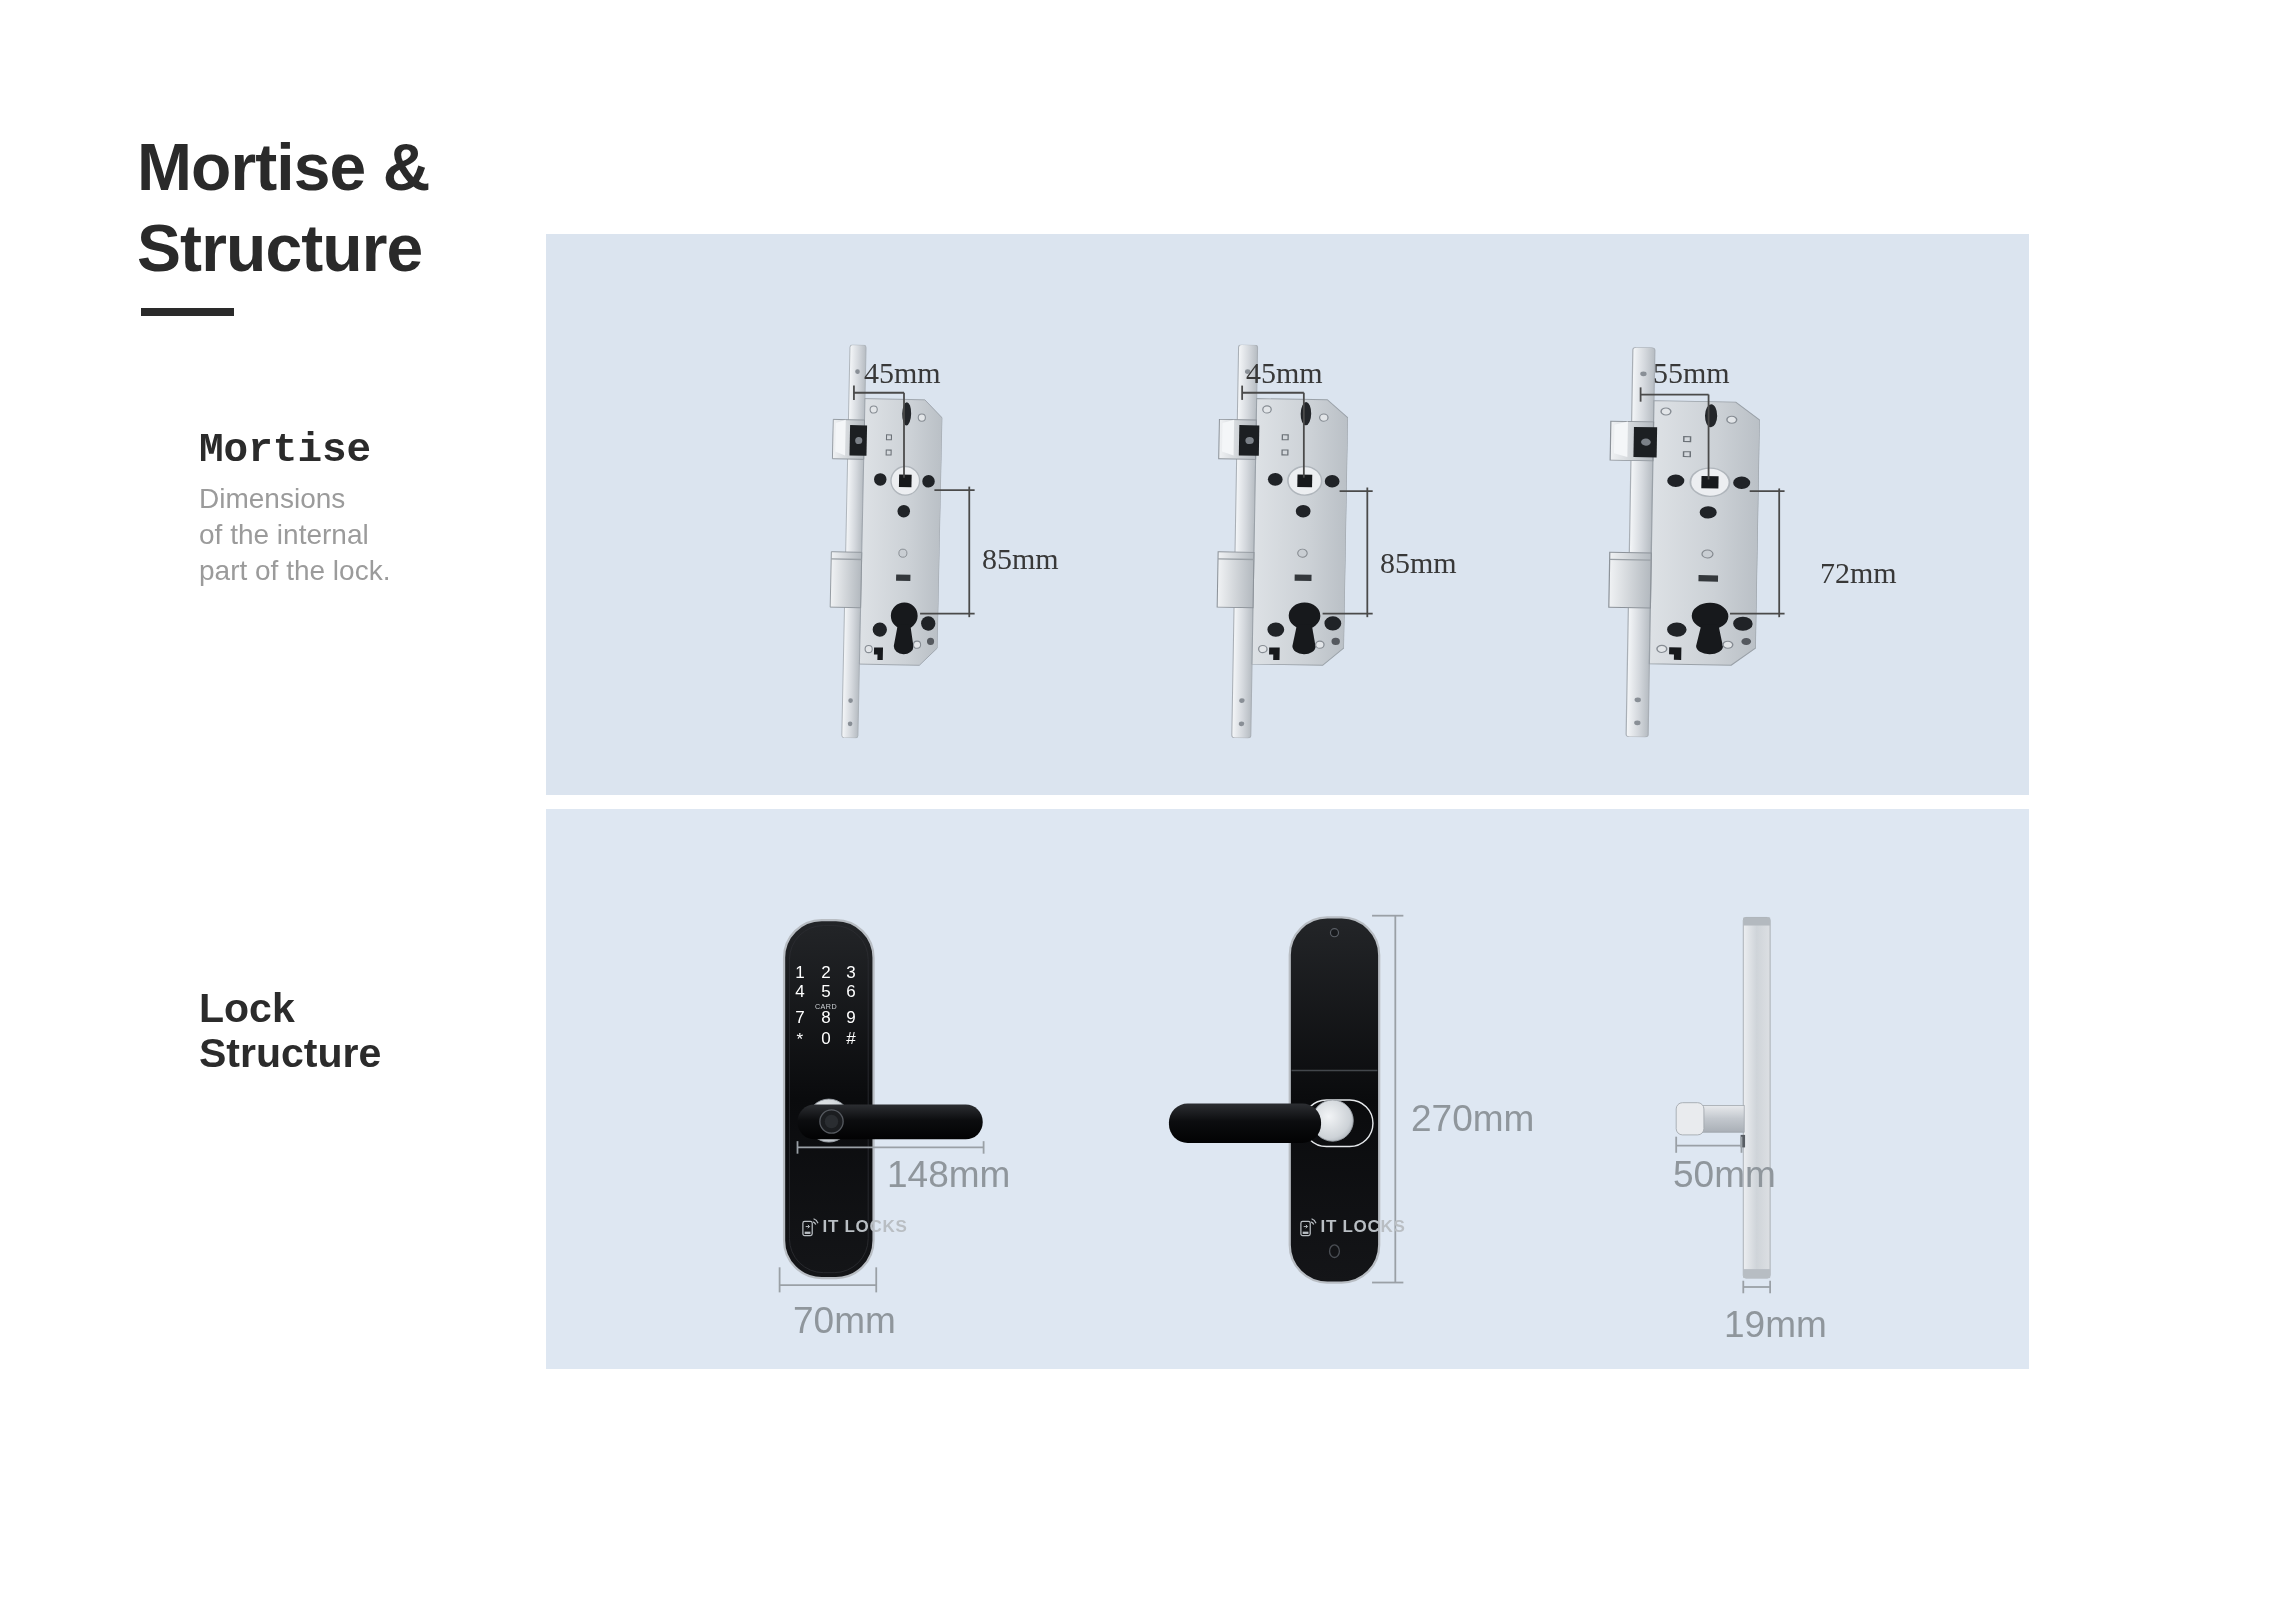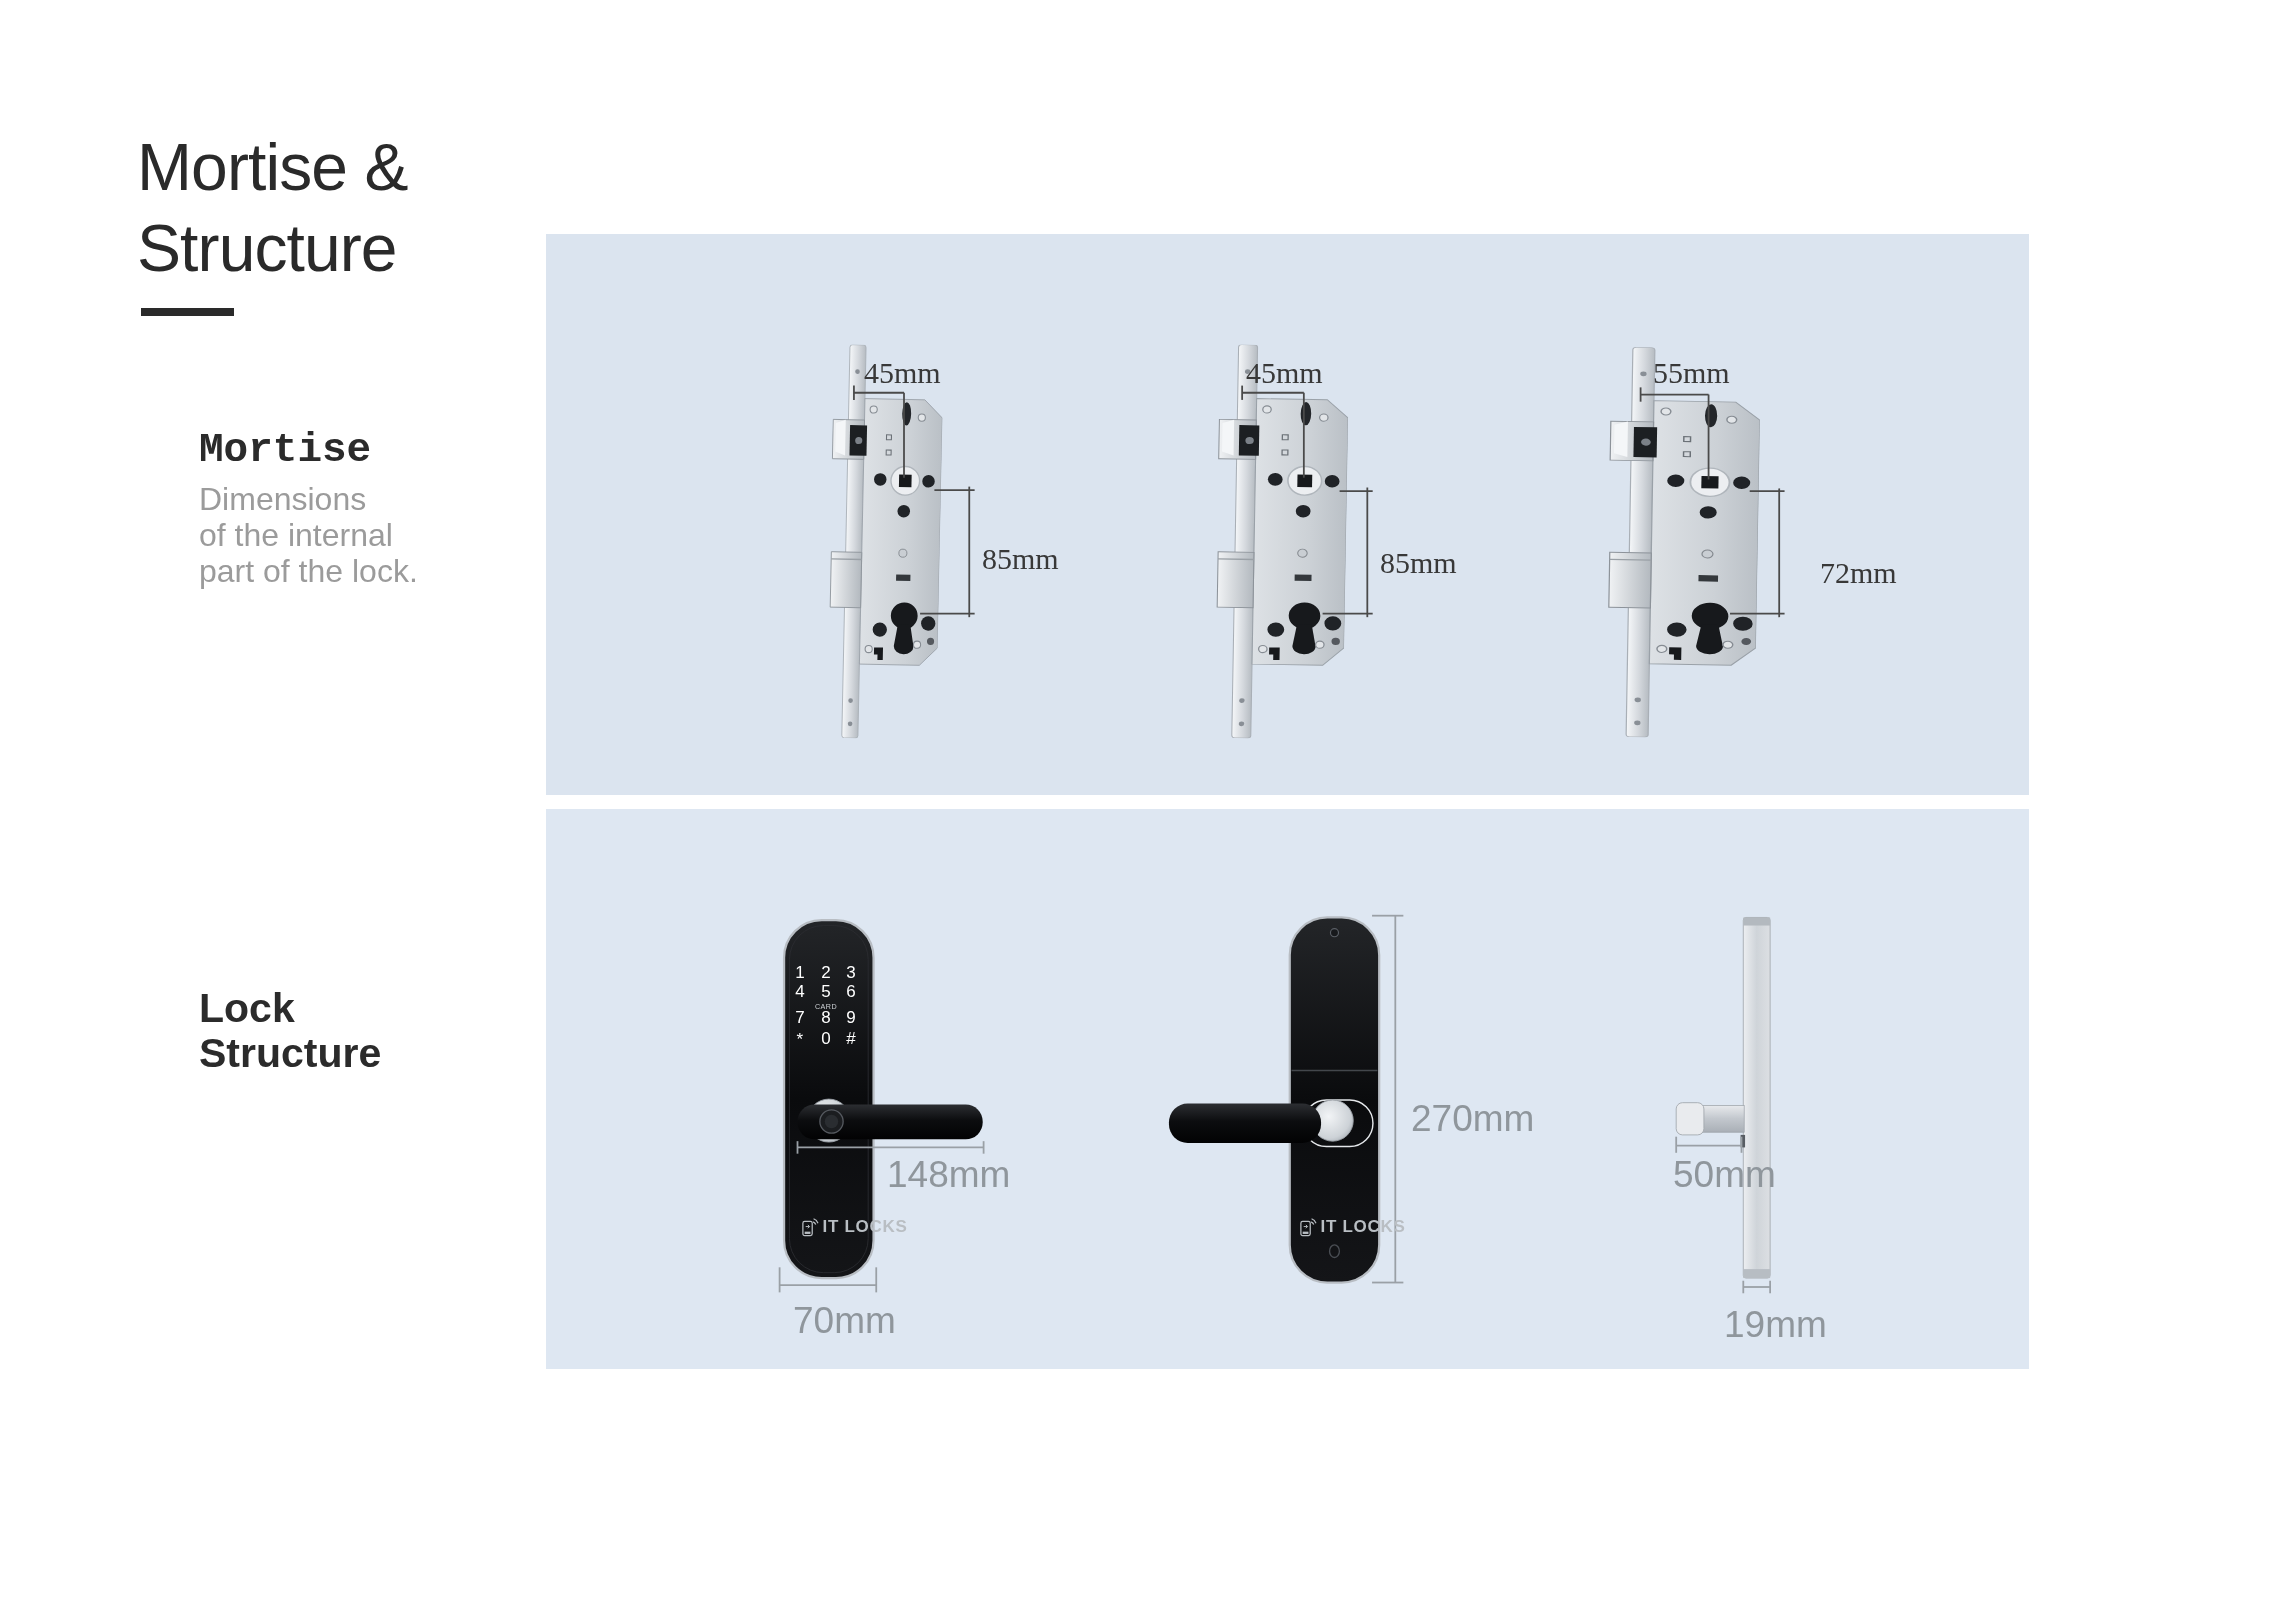--- a/index.html
+++ b/index.html
@@ -2,25 +2,25 @@
 <html style="font-size:14.3px"><head>
 <meta charset="utf-8">
 <style>
   html,body{margin:0;padding:0;background:#ffffff;}
   #stage{position:relative;width:2293px;height:1621px;background:#ffffff;overflow:hidden;
          font-family:"Liberation Sans","DejaVu Sans",sans-serif;}
   .abs{position:absolute;}
   svg{overflow:visible;display:block;}
 
   
-  .page-title{left:137px;top:127px;font-size:66px;line-height:81px;font-weight:normal;
+  .page-title{left:137px;top:127px;font-size:66px;line-height:81px;font-weight:bold;
               color:#2a2a2a;letter-spacing:-0.9px;}
   .title-dash{left:141px;top:308px;width:93px;height:8px;background:#2a2a2a;}
   .sec-head{font-size:41px;line-height:45px;font-weight:bold;color:#2b2b2b;}
-  .sec-desc{font-size:32px;line-height:36px;color:#9b9b9b;}
+  .sec-desc{font-size:28px;line-height:36px;color:#9b9b9b;}
 
   
   .panel{position:absolute;left:546px;width:1483px;}
   .panel-top{top:234px;height:561px;background:#dbe4ef;}
   .panel-bottom{top:809px;height:560px;background:#dee7f2;}
 
   
   .mdim{position:absolute;font-size:30px;color:#383838;letter-spacing:0px;white-space:nowrap;font-family:Liberation Serif, serif;}
   .ldim{position:absolute;font-size:37px;color:#8f969c;white-space:nowrap;}
 

